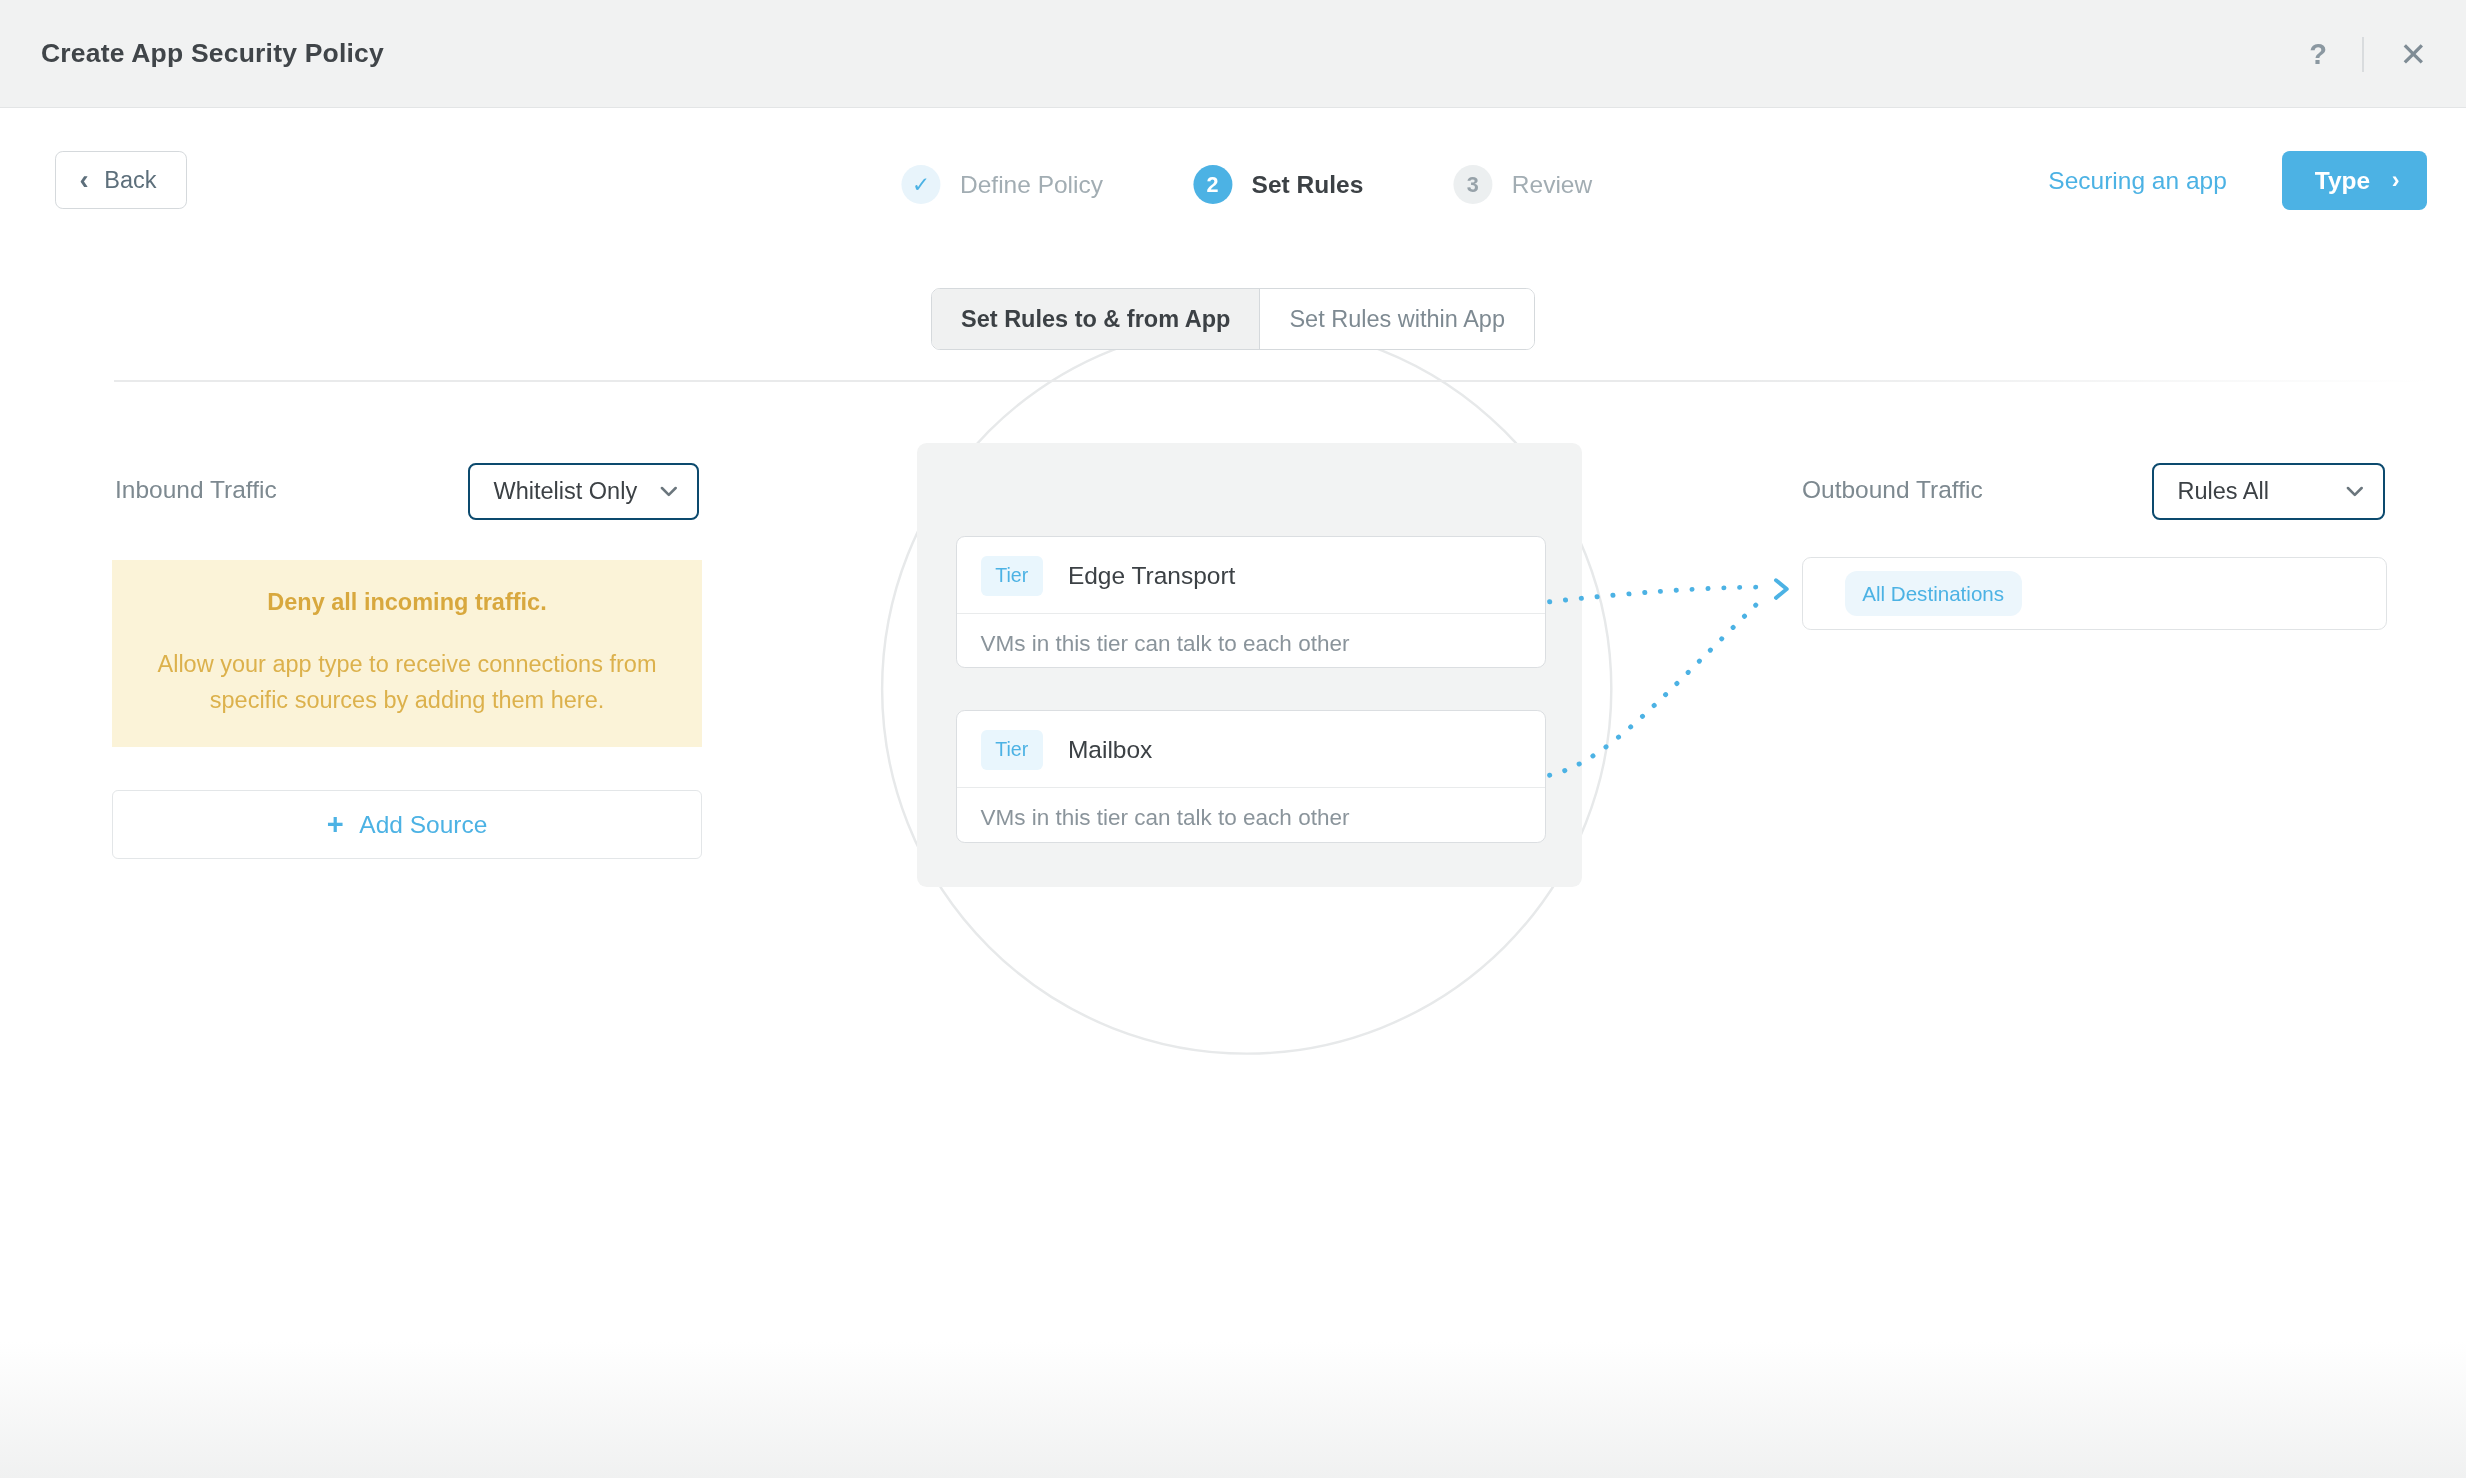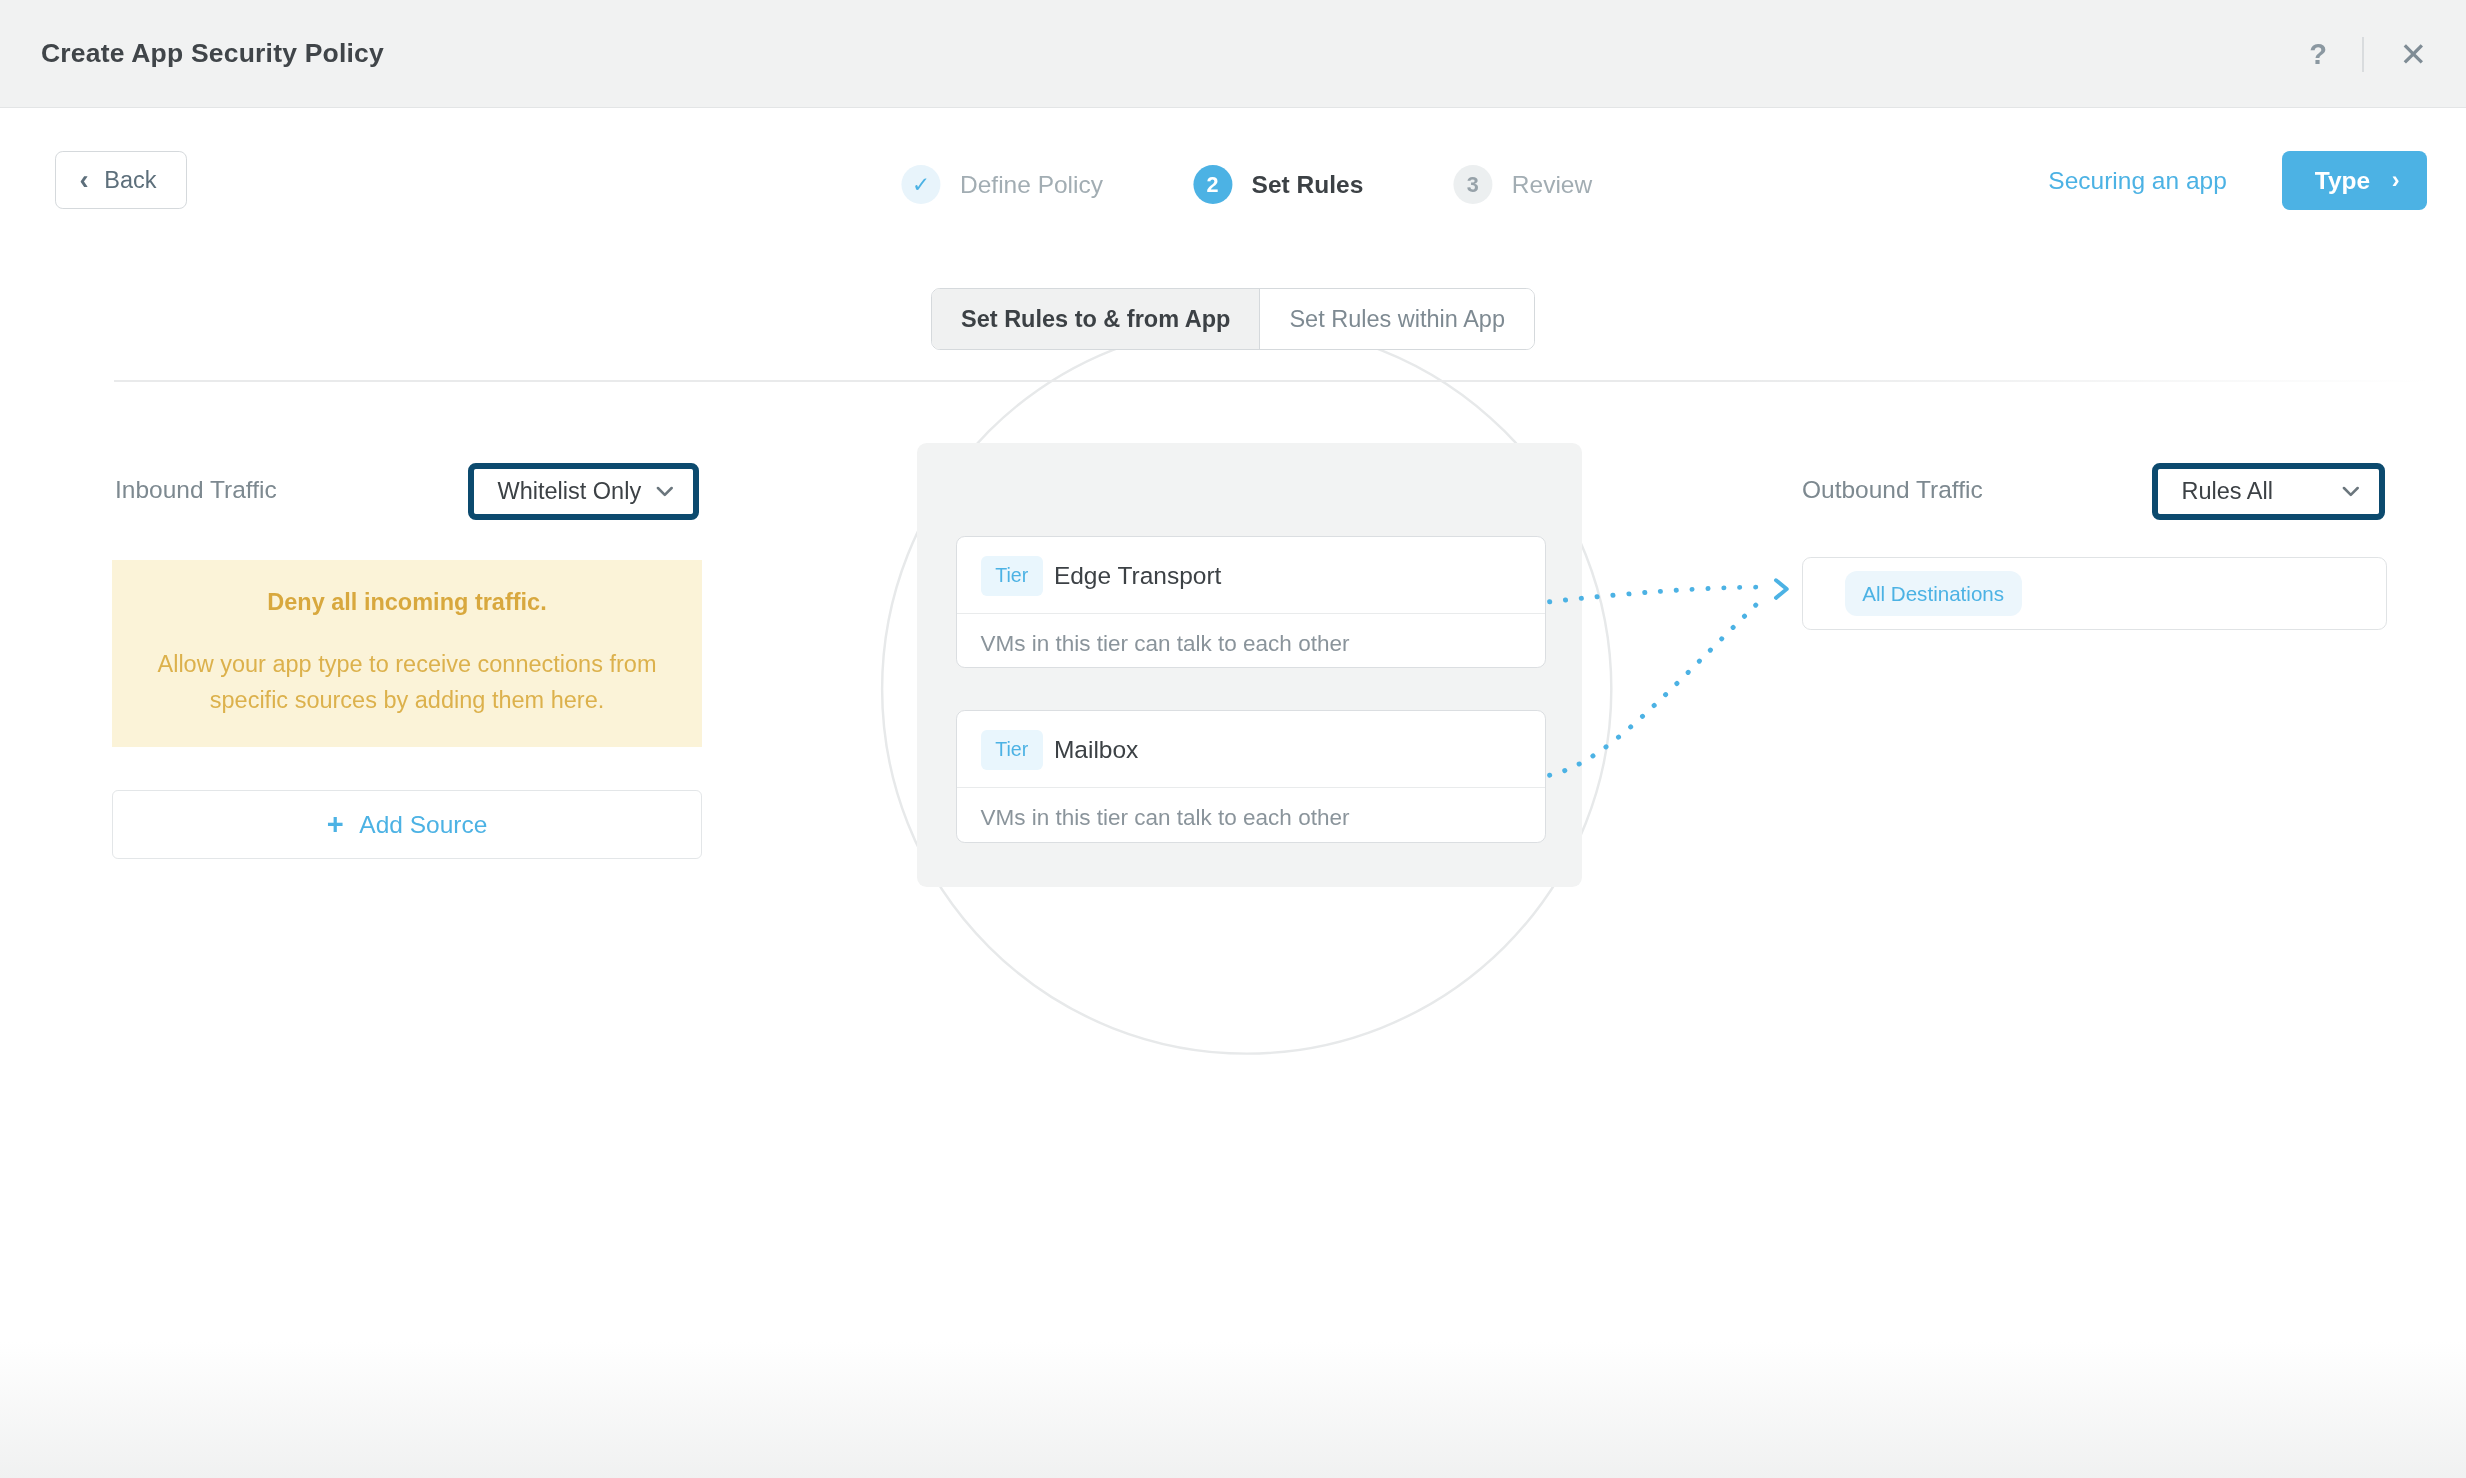--- a/index.html
+++ b/index.html
@@ -95,21 +95,21 @@
     position: absolute; top: 380px; left: 114px; right: 35px; height: 2px;
     background: linear-gradient(to right, #e9eaeb 70%, rgba(233,234,235,0));
   }
 
   
   .inbound-label { position: absolute; left: 115px; top: 476px; font-size: 24.5px; color: #7d8990; }
   .select-box {
     position: absolute; height: 57px;
     display: flex; align-items: center; justify-content: space-between;
     padding: 0 19.6px 0 23.5px;
-    background: #fff; border: 6px solid #0c4a6e; border-radius: 7.8px;
+    background: #fff; border: 2px solid #0c4a6e; border-radius: 7.8px;
     font-size: 23.5px; color: #3c4145; cursor: pointer;
   }
   .select-inbound { left: 468px; top: 463px; width: 231px; }
   .select-outbound { left: 2152px; top: 463px; width: 233px; }
 
   .notice {
     position: absolute; left: 112px; top: 560px; width: 590px; height: 187px;
     background: #fbf3d8; border-radius: 0;
     display: flex; flex-direction: column; align-items: center; justify-content: center;
     text-align: center; padding: 29px 41px;
@@ -136,21 +136,21 @@
     position: absolute; top: 41px; left: 0; right: 0; text-align: center;
     font-size: 23.5px; font-weight: bold; color: #3c4145;
   }
   .tier-card {
     position: absolute; left: 39px; right: 36px;
     background: #fff; border: 1.5px solid #dbdee1; border-radius: 8.8px;
     cursor: pointer;
   }
   .tier-card-1 { top: 93px; height: 132px; }
   .tier-card-2 { top: 267px; height: 133px; }
-  .tier-top { display: flex; align-items: center; gap: 11px; padding: 18.6px 23.5px 16.7px 23.5px; }
+  .tier-top { display: flex; align-items: center; gap: 25px; padding: 18.6px 23.5px 16.7px 23.5px; }
   .tier-badge {
     background: #e9f6fd; color: #4cb2e4; font-size: 19.6px;
     padding: 8.8px 14.7px; border-radius: 5.9px;
   }
   .tier-name { font-size: 24.5px; color: #3c4145; }
   .tier-divider { height: 1.5px; background: #e9ebec; }
   .tier-desc { padding: 16.7px 23.5px; font-size: 22.5px; color: #8a949b; }
 
   .connector-layer { position: absolute; top: 0; left: 0; z-index: 2; pointer-events: none; }
 

